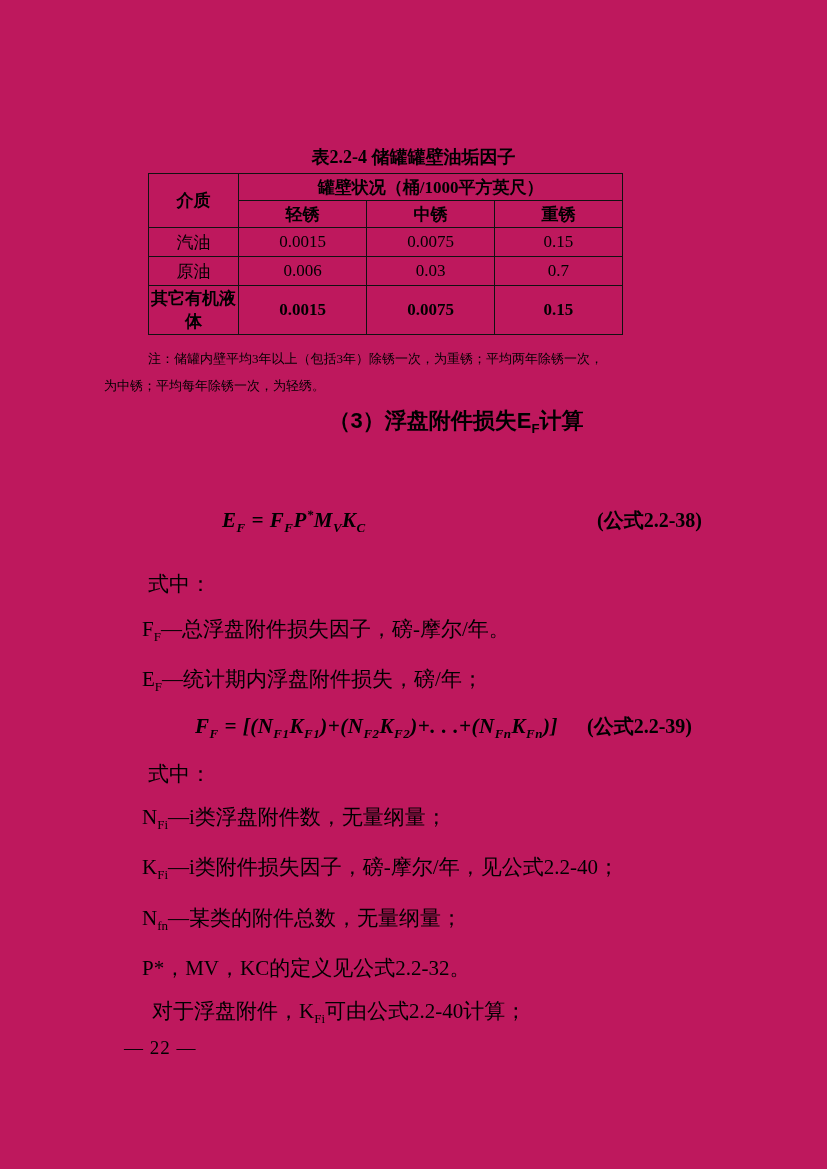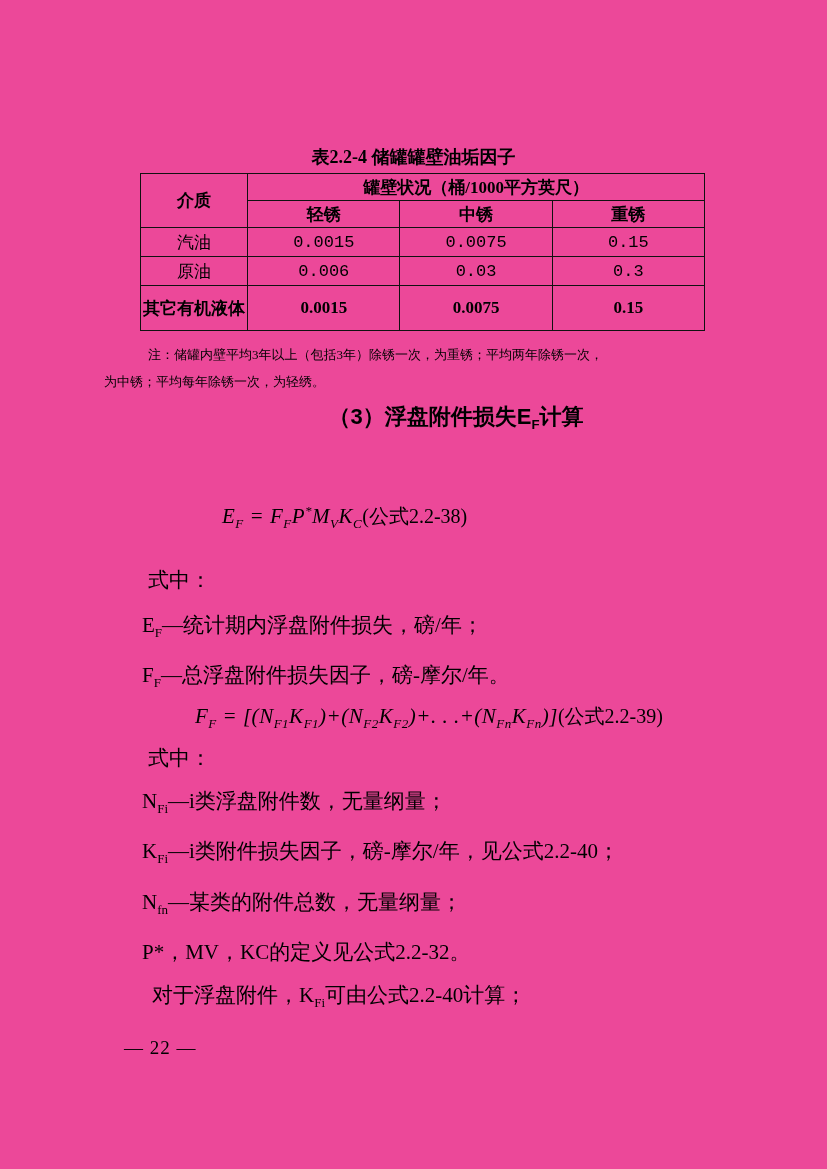--- a/index.html
+++ b/index.html
@@ -1,21 +1,21 @@
 <!DOCTYPE html>
 <html><head>
 <meta charset="utf-8">
 <style>
   html, body { margin: 0; padding: 0; background: #e8e8e8; }
   .page {
     position: relative;
     width: 827px;
     height: 1169px;
     margin: 0 auto;
-    background: #ec4899;
+    background: #be185d;
     color: #000;
     font-family: "Liberation Serif", serif;
     overflow: hidden;
   }
   .content {
     position: absolute;
     left: 110px;
     top: 0;
     width: 607px;
   }
@@ -23,38 +23,38 @@
   
   .table-title {
     margin-top: 146px;
     text-align: center;
     font-size: 18px;
     font-weight: bold;
     line-height: 22px;
   }
   table.factor-table {
     margin-top: 5px;
-    margin-left: 30px;
-    width: 565px;
+    margin-left: 38px;
+    width: 475px;
     border-collapse: collapse;
     table-layout: fixed;
     padding-left: 48px;
   }
   table.factor-table td {
     border: 1.5px solid #111;
     text-align: center;
     vertical-align: middle;
     font-size: 17px;
     padding: 1px 2px;
   }
   td.head { font-weight: bold; }
   col.c-medium { width: 19%; }
   col.c-val { width: 27%; }
   tr.hrow td { height: 24px; }
-  tr.drow td { height: 26px; font-family: Liberation Mono, monospace; }
+  tr.drow td { height: 26px; }
   tr.drow-tall td { height: 42px; font-weight: bold; }
 
   .note {
     margin-top: 10px;
     margin-left: -6px;
     font-size: 13px;
     line-height: 27px;
   }
   .note .l1 { text-indent: 44px; }
 
@@ -66,23 +66,25 @@
     font-size: 22px;
     line-height: 28px;
     text-align: center;
   }
   .heading sub { font-size: 60%; }
 
   
   .formula-row {
     display: flex;
     align-items: baseline;
+    justify-content: space-between;
+    font-weight: bold;
   }
   .f38 { margin-top: 30px; line-height: 34px; }
-  .f39 { margin-top: 0; line-height: 24px; }
+  .f39 { margin-top: 0; line-height: 36px; }
   .formula {
     font-family: "Liberation Serif", serif;
     font-style: italic;
     font-size: 21px;
     letter-spacing: 0.5px;
   }
   .f38 .formula { padding-left: 112px; }
   .f39 .formula { padding-left: 85px; }
   .formula sub, .formula sup { font-size: 62%; font-style: italic; }
   .formula-label { font-size: 20px; font-style: normal; }
@@ -150,21 +152,21 @@
       <tr class="drow">
         <td>汽油</td>
         <td>0.0015</td>
         <td>0.0075</td>
         <td>0.15</td>
       </tr>
       <tr class="drow">
         <td>原油</td>
         <td>0.006</td>
         <td>0.03</td>
-        <td>0.3</td>
+        <td>0.7</td>
       </tr>
       <tr class="drow-tall">
         <td>其它有机液体</td>
         <td>0.0015</td>
         <td>0.0075</td>
         <td>0.15</td>
       </tr>
     </tbody>
       </table>
 
@@ -176,22 +178,22 @@
     <div class="heading"><span>（3）浮盘附件损失E</span><sub>F</sub><span>计算</span></div>
 
     <div class="formula-row f38">
       <div class="formula"><span>E</span><sub>F</sub><span>  =  </span><span>F</span><sub>F</sub><span>P</span><sup>*</sup><span>M</span><sub>V</sub><span>K</span><sub>C</sub></div>
       <div class="formula-label">(公式2.2-38)</div>
     </div>
 
     <div class="where where1">式中：</div>
 
     <div class="defs">
+      <div class="def-line"><span>F</span><sub>F</sub><span>—总浮盘附件损失因子，磅-摩尔/年。</span></div>
       <div class="def-line"><span>E</span><sub>F</sub><span>—统计期内浮盘附件损失，磅/年；</span></div>
-      <div class="def-line"><span>F</span><sub>F</sub><span>—总浮盘附件损失因子，磅-摩尔/年。</span></div>
     </div>
 
     <div class="formula-row f39">
       <div class="formula"><span>F</span><sub>F</sub><span> = [(</span><span>N</span><sub>F1</sub><span>K</span><sub>F1</sub><span>)+(</span><span>N</span><sub>F2</sub><span>K</span><sub>F2</sub><span>)+. . .+(</span><span>N</span><sub>Fn</sub><span>K</span><sub>Fn</sub><span>)]</span></div>
       <div class="formula-label">(公式2.2-39)</div>
     </div>
 
     <div class="where where2">式中：</div>
 
     <div class="defs defs2">

